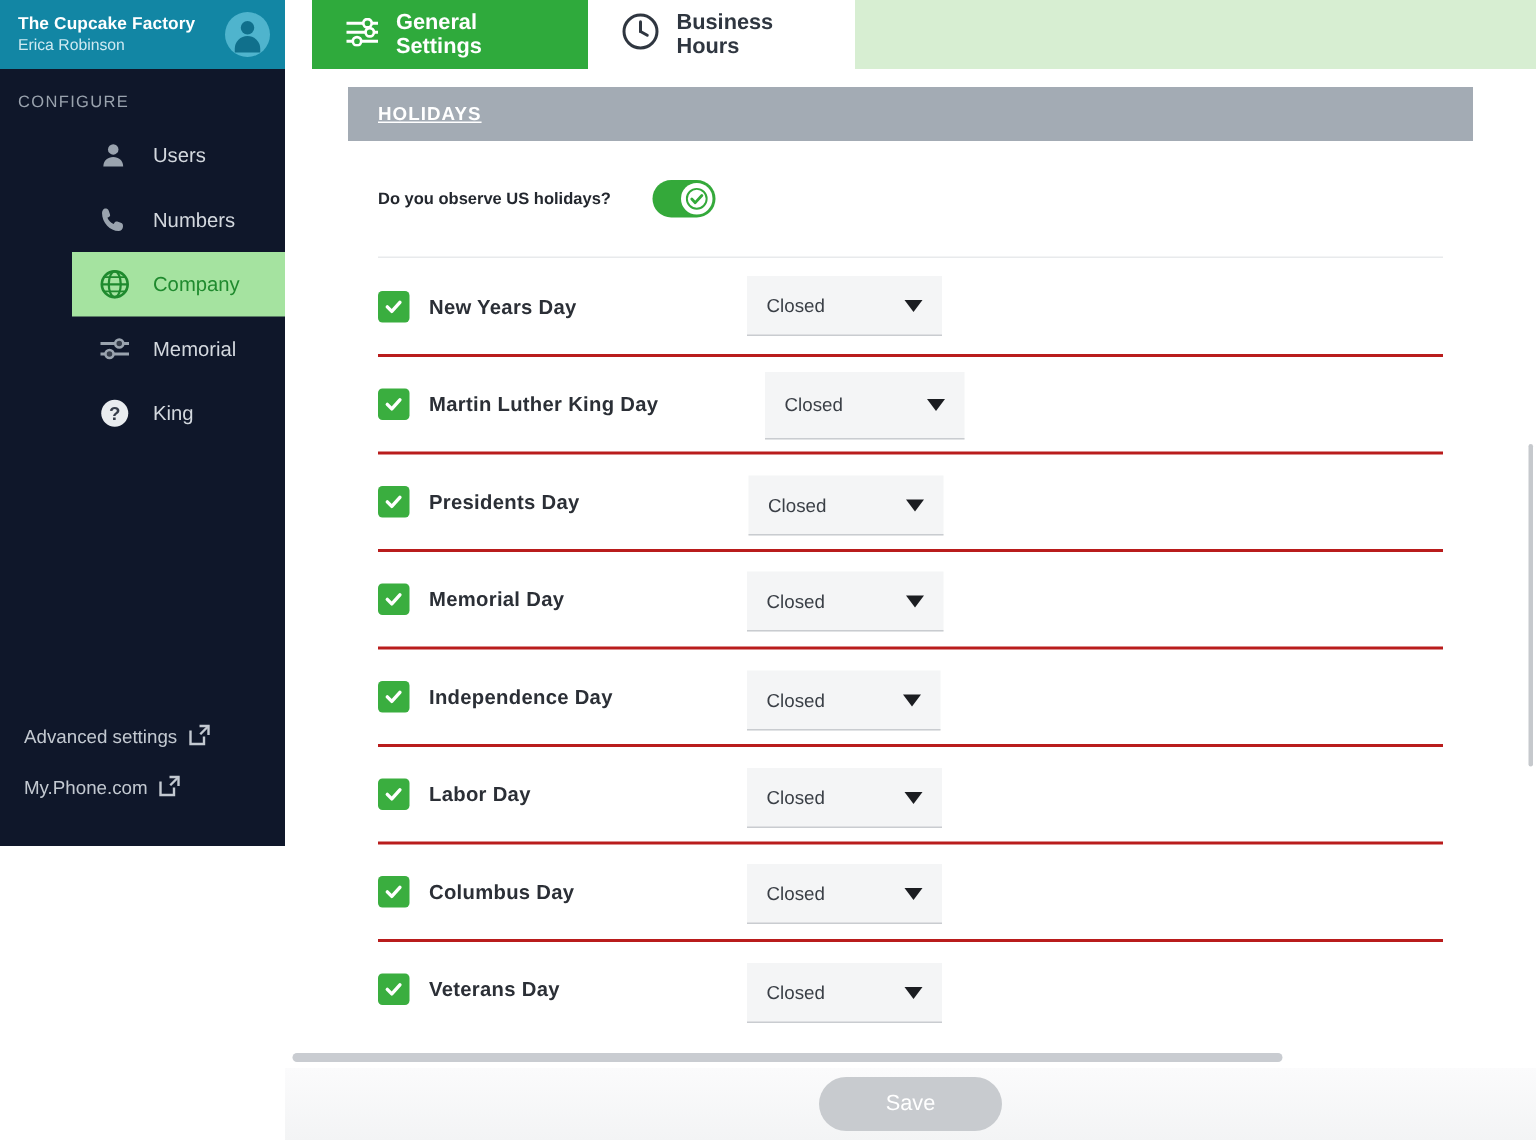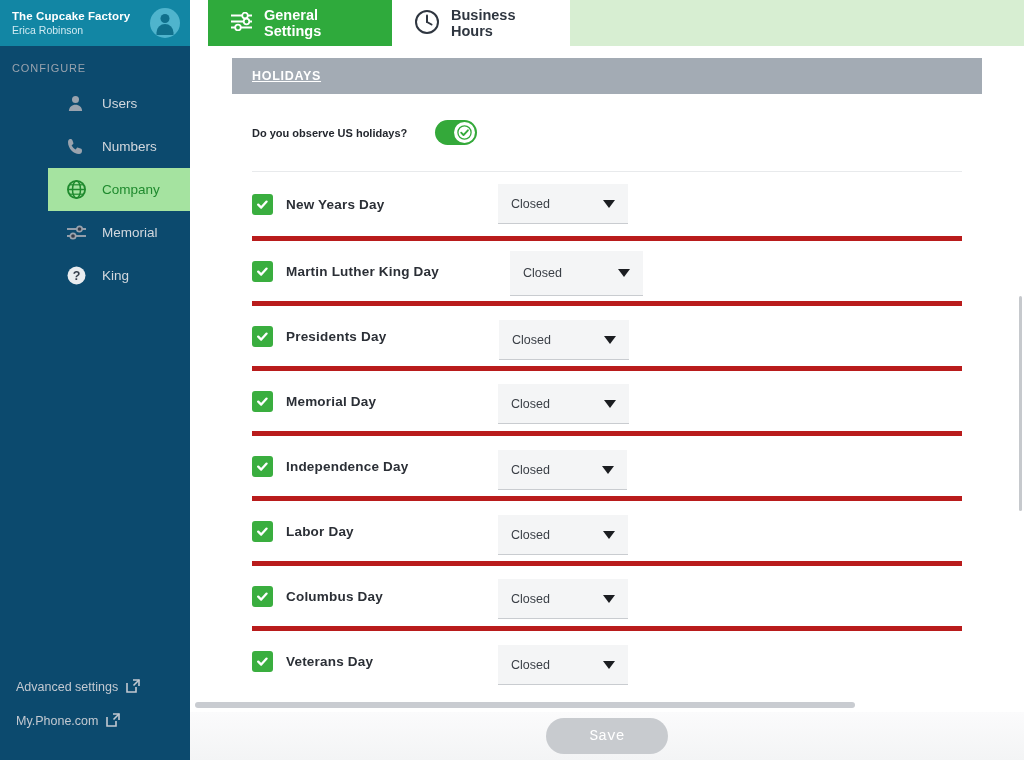--- a/index.html
+++ b/index.html
@@ -6,22 +6,22 @@
   html, body {
     width: 1024px; height: 760px;
     font-family: "Liberation Sans", sans-serif;
     background: #ffffff; overflow: hidden;
   }
   #app { position: relative; width: 1024px; height: 760px; }
 
   
   .sidebar {
     position: absolute; left: 0; top: 0;
-    width: 190px; height: 760px;
-    background: #0c4a6e;
+    width: 190px; height: 564px;
+    background: #0f172a;
   }
   .sb-header {
     height: 46px; background: #1286a4;
     display: flex; align-items: center;
     padding: 0 10px 0 12px; position: relative;
   }
   .sb-header-text { flex: 1; line-height: 1.15; }
   .sb-company {
     font-size: 11.5px; font-weight: bold; color: #ffffff;
     letter-spacing: .1px;
@@ -102,21 +102,21 @@
   .toggle .knob {
     position: absolute; right: 2px; top: 2px;
     width: 21px; height: 21px; border-radius: 50%;
     background: #ffffff;
     display: flex; align-items: center; justify-content: center;
   }
 
   .rows { margin: 0 62px 0 62px; }
   .hrow {
     display: flex; align-items: center;
-    height: 65px; border-top: 5px solid #b91c1c;
+    height: 65px; border-top: 2px solid #b91c1c;
     position: relative;
   }
   .hrow:first-child { border-top: 1px solid #e8eaec; }
   .cbox {
     width: 21px; height: 21px; border-radius: 3px;
     background: #3aae3f; flex: none;
     display: flex; align-items: center; justify-content: center;
     cursor: pointer;
   }
   .hname {
@@ -156,21 +156,21 @@
   .footer {
     position: absolute; left: 190px; top: 712px;
     width: 834px; height: 48px;
     background: linear-gradient(#fbfbfc, #f3f4f5);
     display: flex; align-items: center; justify-content: center;
   }
   .save-btn {
     width: 122px; height: 36px; border-radius: 18px;
     background: #c8cbcf; color: #ffffff;
     font-size: 14.5px; border: none; cursor: default;
-    font-family: Liberation Mono, monospace;
+    font-family: Liberation Sans, sans-serif;
     text-align: center;
   }
 </style>
 </head>
 <body>
 
 <div id="app">
 
   <div class="sidebar">
 

